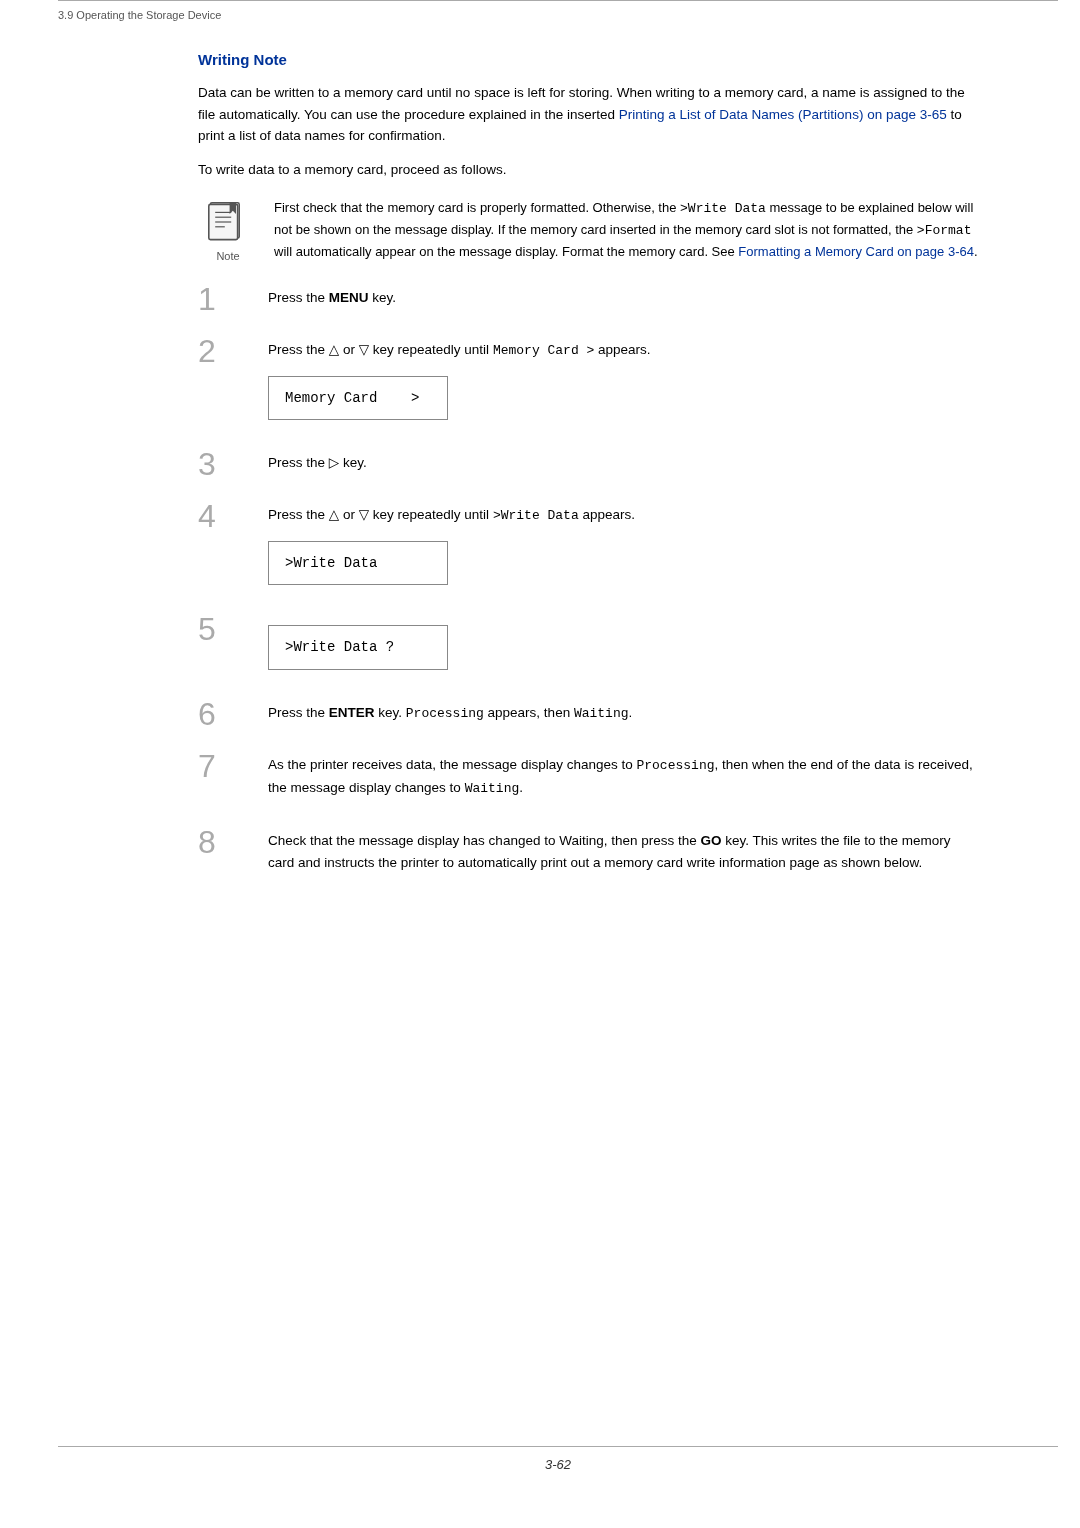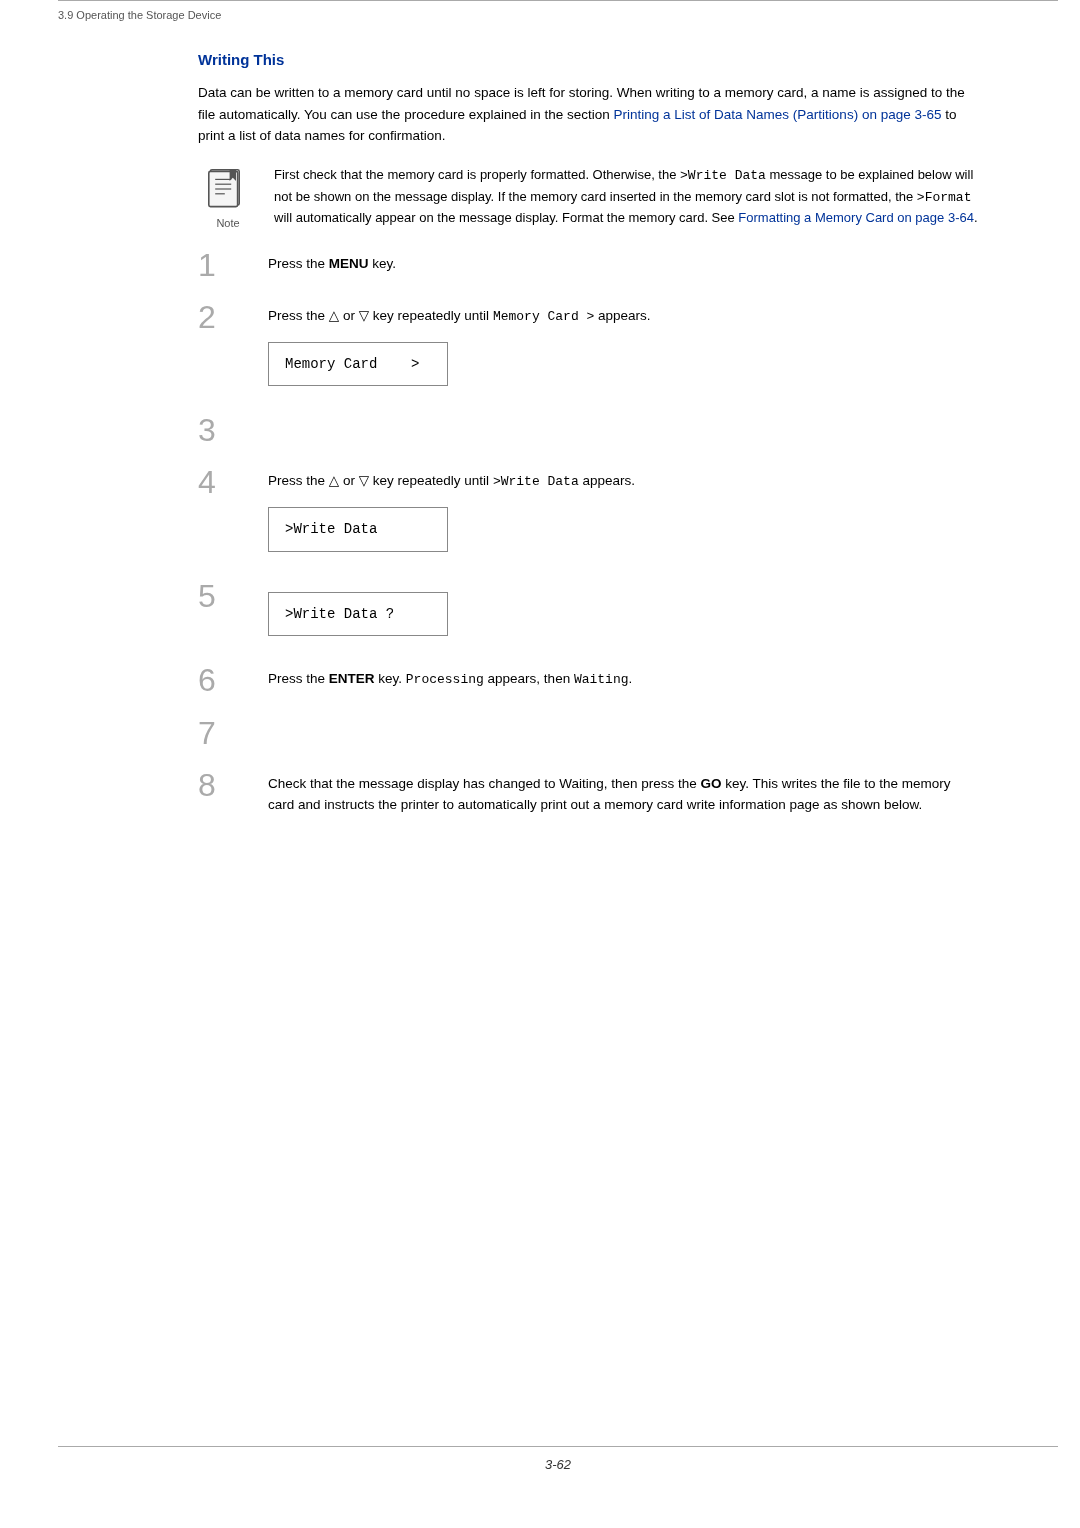--- a/index.html
+++ b/index.html
@@ -137,25 +137,26 @@
 </head>
 <body>
 
 <div class="page">
 
   <div class="top-rule"></div>
   <div class="header-label">3.9 Operating the Storage Device</div>
 
   <div class="content">
 
-    <div class="section-title">Writing This</div>
+    <div class="section-title">Writing Note</div>
 
     <p class="intro-text">
-      <span>Data can be written to a memory card until no space is left for storing. When writing to a memory card, a name is assigned to the file automatically. You can use the procedure explained in the section </span><a href="#">Printing a List of Data Names (Partitions) on page 3-65</a><span> to print a list of data names for confirmation.</span>
+      <span>Data can be written to a memory card until no space is left for storing. When writing to a memory card, a name is assigned to the file automatically. You can use the procedure explained in the inserted </span><a href="#">Printing a List of Data Names (Partitions) on page 3-65</a><span> to print a list of data names for confirmation.</span>
     </p>
+    <p class="intro-text">To write data to a memory card, proceed as follows.</p>
 
     <div class="note-box">
       <div class="note-icon">
 
         <svg class="icon-img" viewBox="0 0 60 60" xmlns="http://www.w3.org/2000/svg">
 
           <rect x="8" y="6" width="36" height="44" rx="2" ry="2" fill="none" stroke="#555" stroke-width="2"></rect>
           <rect x="6" y="8" width="36" height="44" rx="2" ry="2" fill="#f5f5f5" stroke="#555" stroke-width="2"></rect>
           <line x1="14" y1="18" x2="34" y2="18" stroke="#555" stroke-width="1.5"></line>
           <line x1="14" y1="24" x2="34" y2="24" stroke="#555" stroke-width="1.5"></line>
@@ -183,20 +184,23 @@
       <div class="step">
         <div class="step-number">2</div>
         <div class="step-content">
           <p>Press the △ or ▽ key repeatedly until <code>Memory Card &gt;</code> appears.</p>
           <div class="lcd-box">Memory Card &nbsp;&nbsp;&nbsp;&gt;</div>
         </div>
       </div>
 
       <div class="step">
         <div class="step-number">3</div>
+        <div class="step-content">
+          <p>Press the ▷ key.</p>
+        </div>
       </div>
 
       <div class="step">
         <div class="step-number">4</div>
         <div class="step-content">
           <p>Press the △ or ▽ key repeatedly until <code>&gt;Write Data</code> appears.</p>
           <div class="lcd-box">&gt;Write Data</div>
         </div>
       </div>
 
@@ -210,20 +214,21 @@
       <div class="step">
         <div class="step-number">6</div>
         <div class="step-content">
           <p>Press the <strong>ENTER</strong> key. <code>Processing</code> appears, then <code>Waiting</code>.</p>
         </div>
       </div>
 
       <div class="step">
         <div class="step-number">7</div>
         <div class="step-content">
+          <p>As the printer receives data, the message display changes to <code>Processing</code>, then when the end of the data is received, the message display changes to <code>Waiting</code>.</p>
         </div>
       </div>
 
       <div class="step">
         <div class="step-number">8</div>
         <div class="step-content">
           <p>Check that the message display has changed to Waiting, then press the <strong>GO</strong> key. This writes the file to the memory card and instructs the printer to automatically print out a memory card write information page as shown below.</p>
         </div>
       </div>
 

